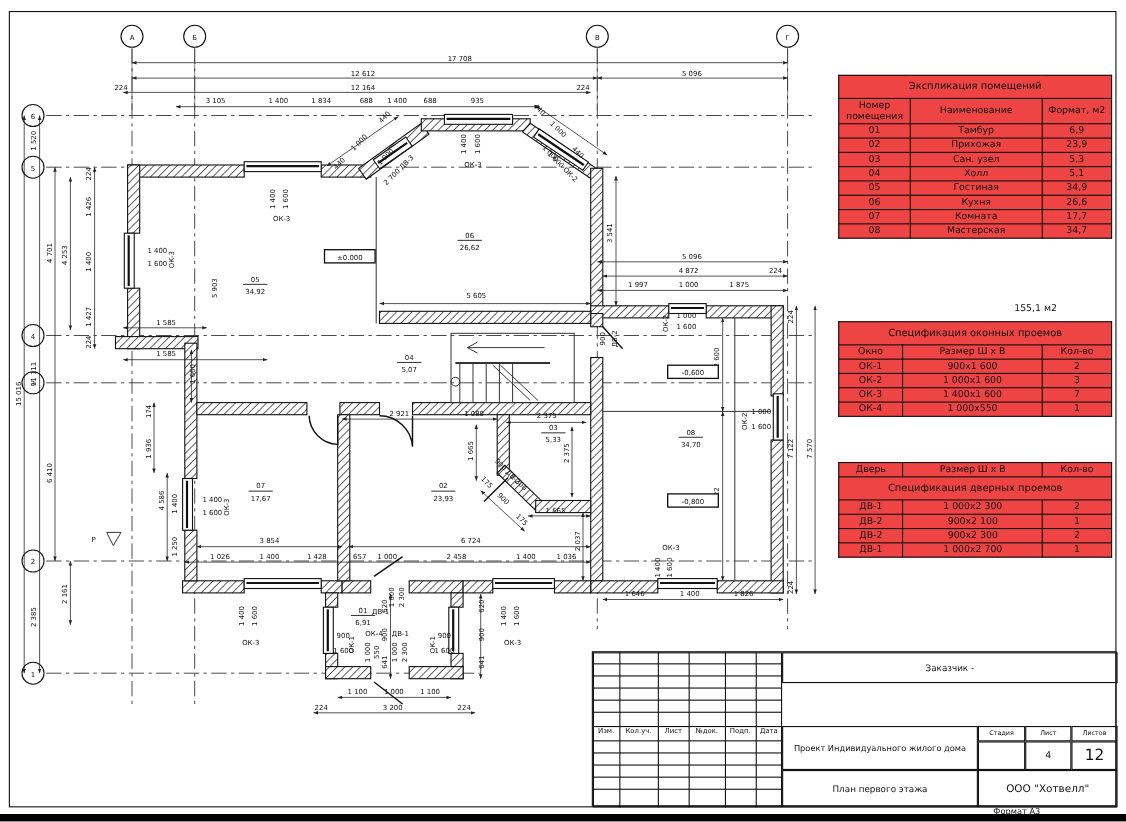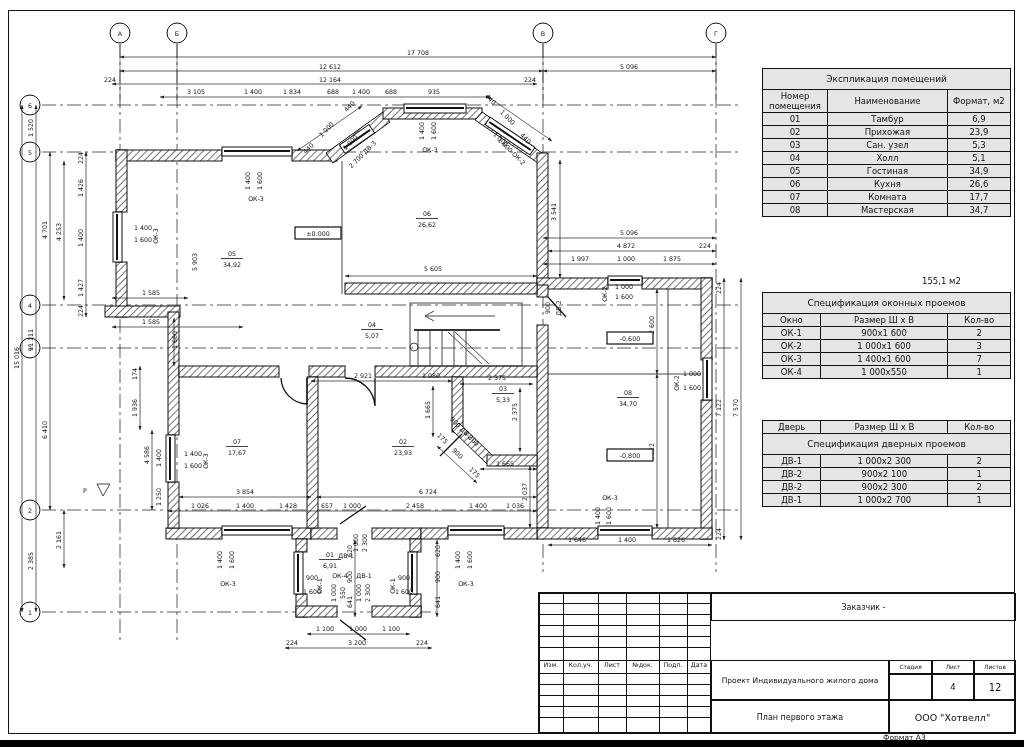--- a/index.html
+++ b/index.html
@@ -11,21 +11,21 @@
   .win{fill:#fff;stroke:#111;stroke-width:1;}
   .winbar{stroke:#111;stroke-width:2;}
   .dim{stroke:#222;stroke-width:.7;marker-start:url(#ar);marker-end:url(#ar);}
   .ext{stroke:#444;stroke-width:.6;}
   .thin{stroke:#333;stroke-width:.9;fill:none;}
   .thk{stroke:#333;stroke-width:1.8;fill:none;}
   .axis{stroke:#333;stroke-width:.8;stroke-dasharray:14 4 3 4;fill:none;}
   .circ{fill:#fff;stroke:#111;stroke-width:1;}
   .leaf{stroke:#111;stroke-width:1.3;fill:none;}
   
-  .tbl{position:absolute;border-collapse:collapse;background:#e5e5e5;font-size:8.5px;}
+  .tbl{position:absolute;border-collapse:collapse;background:#ef4444;font-size:8.5px;}
   .tbl td,.tbl th{border:1.2px solid #111;padding:1px 3px;font-weight:normal;text-align:center;vertical-align:middle;}
   .tbl .ttl{font-size:9px;height:18px;}
   .tbl .nm{text-align:center;}
   .total{position:absolute;font-size:8.5px;}
   
   .tb{position:absolute;left:538px;top:592px;width:477px;height:141px;border:1.4px solid #111;box-sizing:border-box;font-size:7px;}
   .tb .cell{position:absolute;box-sizing:border-box;border:0.8px solid #111;display:flex;align-items:center;justify-content:center;text-align:center;}
   .fmt{position:absolute;font-size:7.5px;}
   .strip{position:absolute;left:0;top:740px;width:1024px;height:7px;background:#000;}
 </style>
@@ -580,20 +580,20 @@
     <div style="position:absolute;left:120px;top:68px;width:28px;height:12px;font-size:6.3px;text-align:center">Подп.</div>
     <div style="position:absolute;left:148px;top:68px;width:24px;height:12px;font-size:6.3px;text-align:center">Дата</div>
 
     <div class="cell" style="left:172px;top:0;width:305px;height:28px;font-size:8px">Заказчик -</div>
     <div class="cell" style="left:172px;top:67px;width:178px;height:40px;font-size:7.5px">Проект Индивидуального жилого дома</div>
     <div class="cell" style="left:350px;top:67px;width:43px;height:14px;font-size:5.8px">Стадия</div>
     <div class="cell" style="left:393px;top:67px;width:42px;height:14px;font-size:5.8px">Лист</div>
     <div class="cell" style="left:435px;top:67px;width:42px;height:14px;font-size:5.8px">Листов</div>
     <div class="cell" style="left:350px;top:81px;width:43px;height:26px"></div>
     <div class="cell" style="left:393px;top:81px;width:42px;height:26px;font-size:8.5px">4</div>
-    <div class="cell" style="left:435px;top:81px;width:42px;height:26px;font-size:10px">12</div>
+    <div class="cell" style="left:435px;top:81px;width:42px;height:26px;font-size:14px">12</div>
     <div class="cell" style="left:172px;top:107px;width:178px;height:34px;font-size:8px">План первого этажа</div>
     <div class="cell" style="left:350px;top:107px;width:127px;height:34px;font-size:9.5px">ООО "Хотвелл"</div>
   </div>
 
-  <div class="fmt" style="left:883px;top:733px">Формат А3</div>
+  <div class="fmt" style="left:903px;top:733px">Формат А3</div>
   <div class="strip"></div>
 </div>
 
 </body></html>

